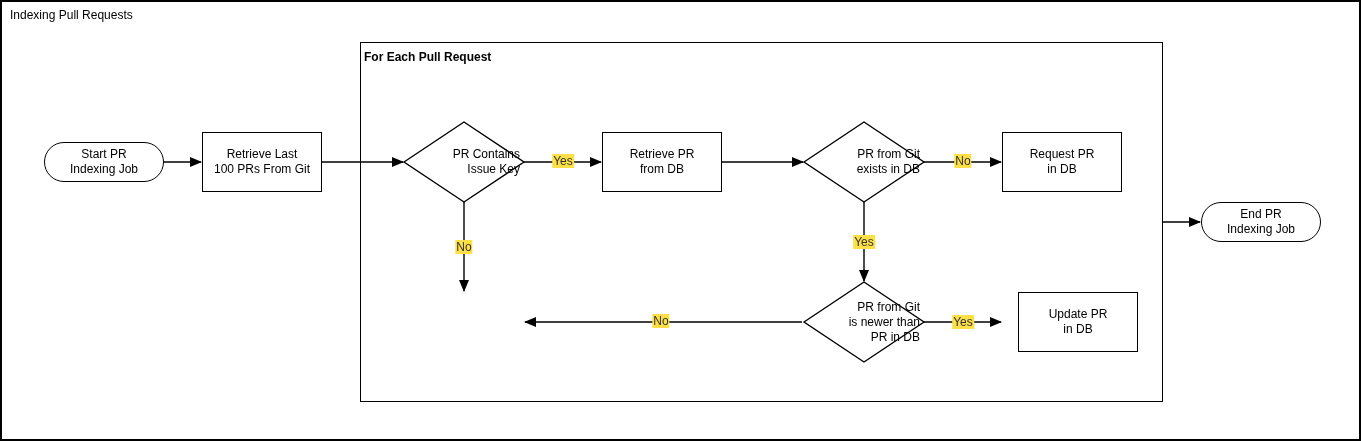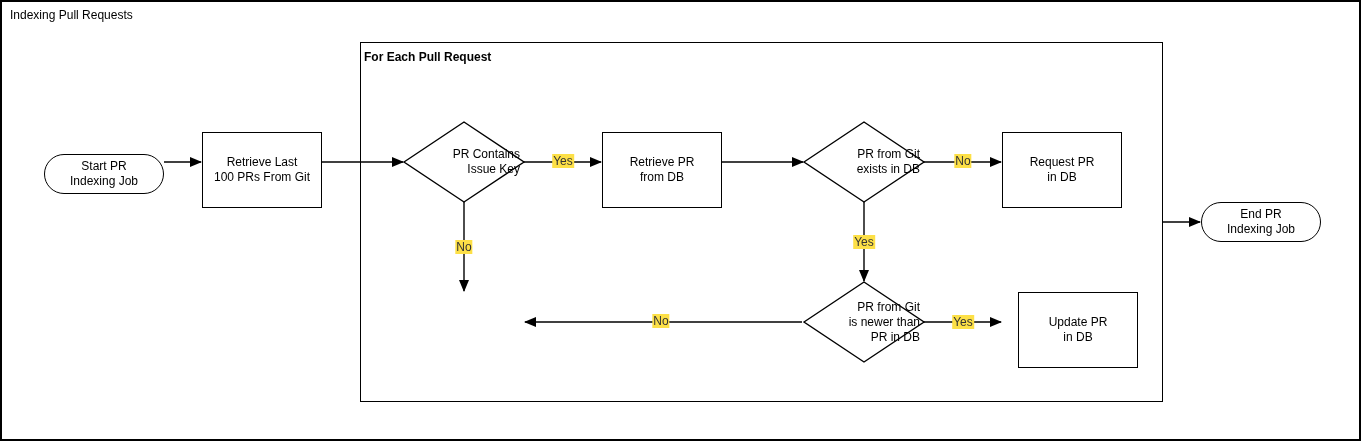--- a/index.html
+++ b/index.html
@@ -57,21 +57,21 @@
     justify-content: center;
     text-align: center;
     font-size: 12px;
     line-height: 15px;
     color: #000000;
     white-space: pre-line;
     background: #ffffff;
   }
   .process {
     width: 120px;
-    height: 76px;
+    height: 60px;
     border: 1.4px solid #000000;
   }
   .terminator {
     width: 120px;
     height: 40px;
     border: 1.4px solid #000000;
     border-radius: 20px;
   }
 
   .decision-label {
@@ -88,21 +88,21 @@
   .edge-label {
     position: absolute;
     transform: translate(-50%, -50%);
     background: #fde047;
     padding: 0 1px;
     font-size: 12px;
     color: #333333;
   }
 
   
-  .n-start        { left: 42px;   top: 140px; margin-top: 12px; }
+  .n-start        { left: 42px;   top: 140px; }
   .n-retrieve100  { left: 200px;  top: 130px; }
   .n-retrievedb   { left: 600px;  top: 130px; }
   .n-createpr     { left: 1000px; top: 130px; }
   .n-donothing    { left: 400px;  top: 290px; }
   .n-updatepr     { left: 1016px; top: 290px; }
   .n-end          { left: 1199px; top: 200px; }
 
   .dl-contains { left: 462px; top: 160px; }
   .dl-exists   { left: 862px; top: 160px; }
   .dl-newer    { left: 862px; top: 320px; }

